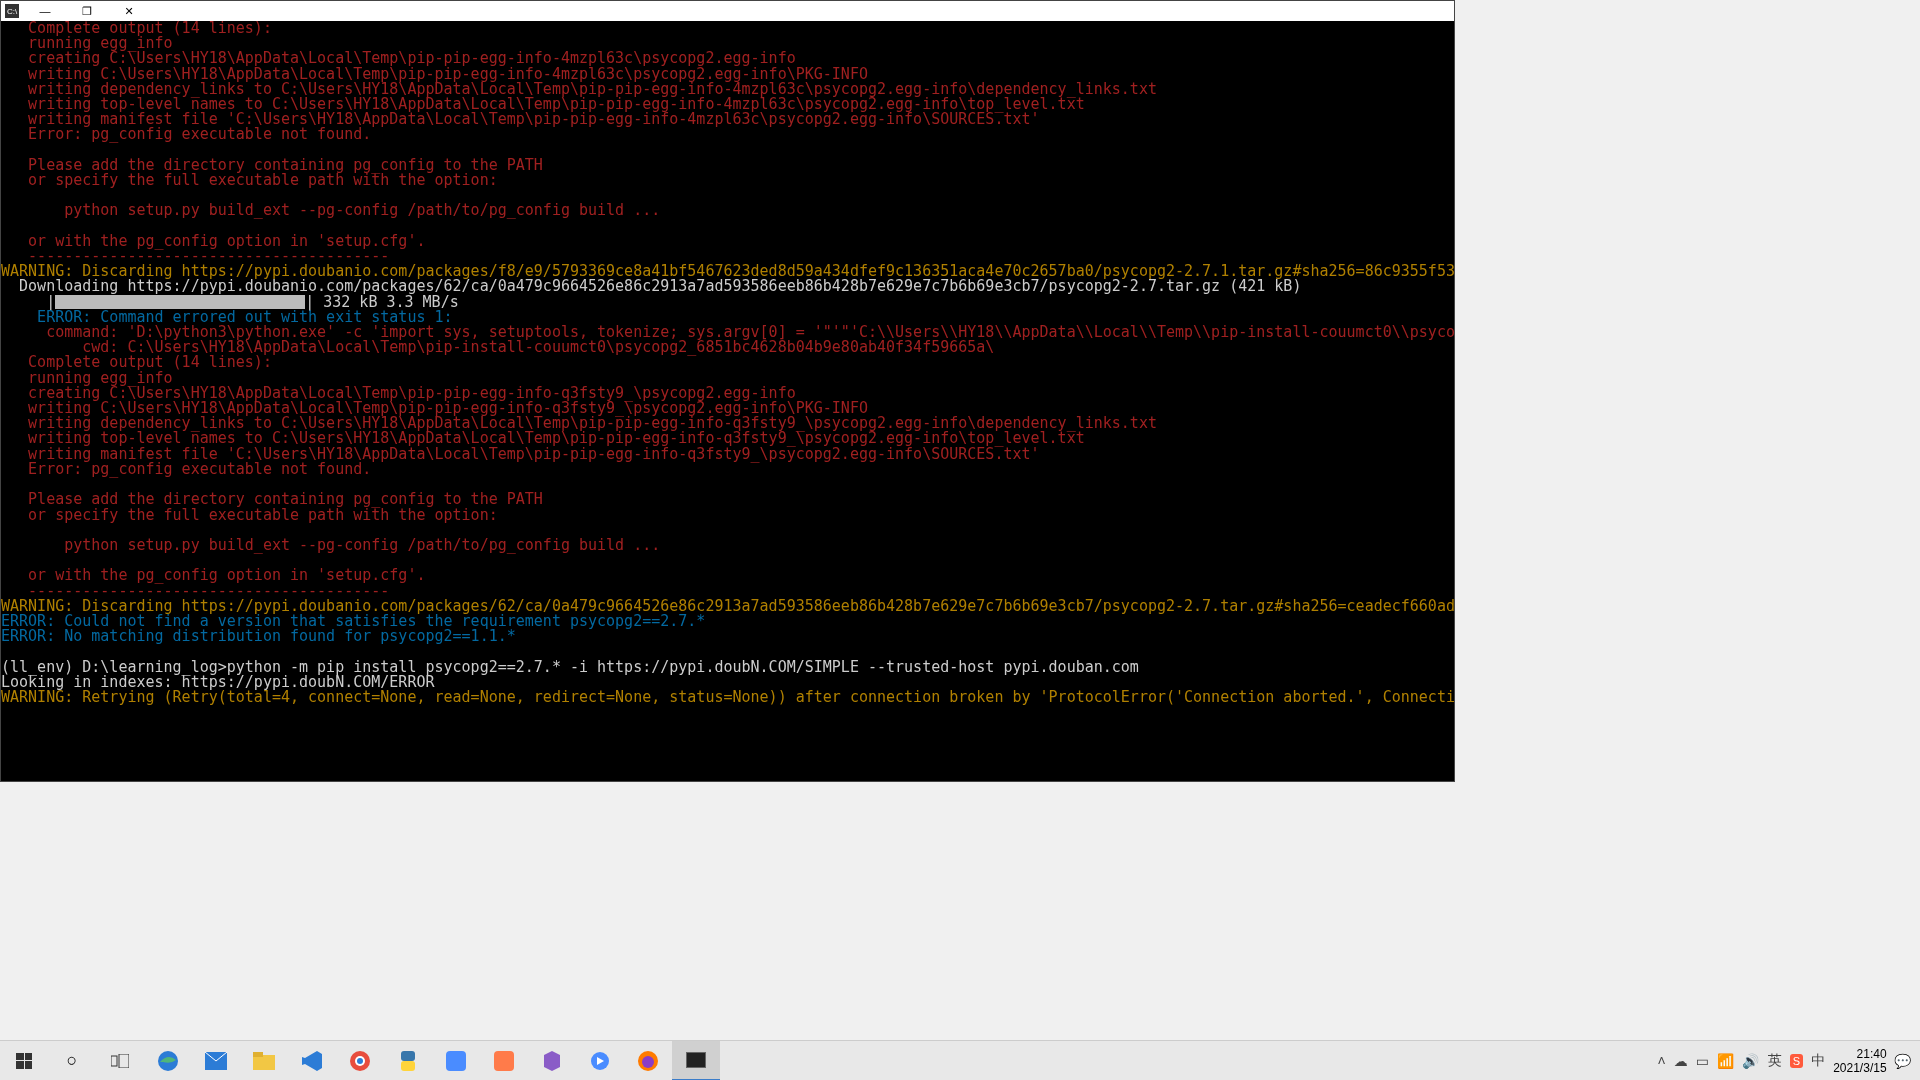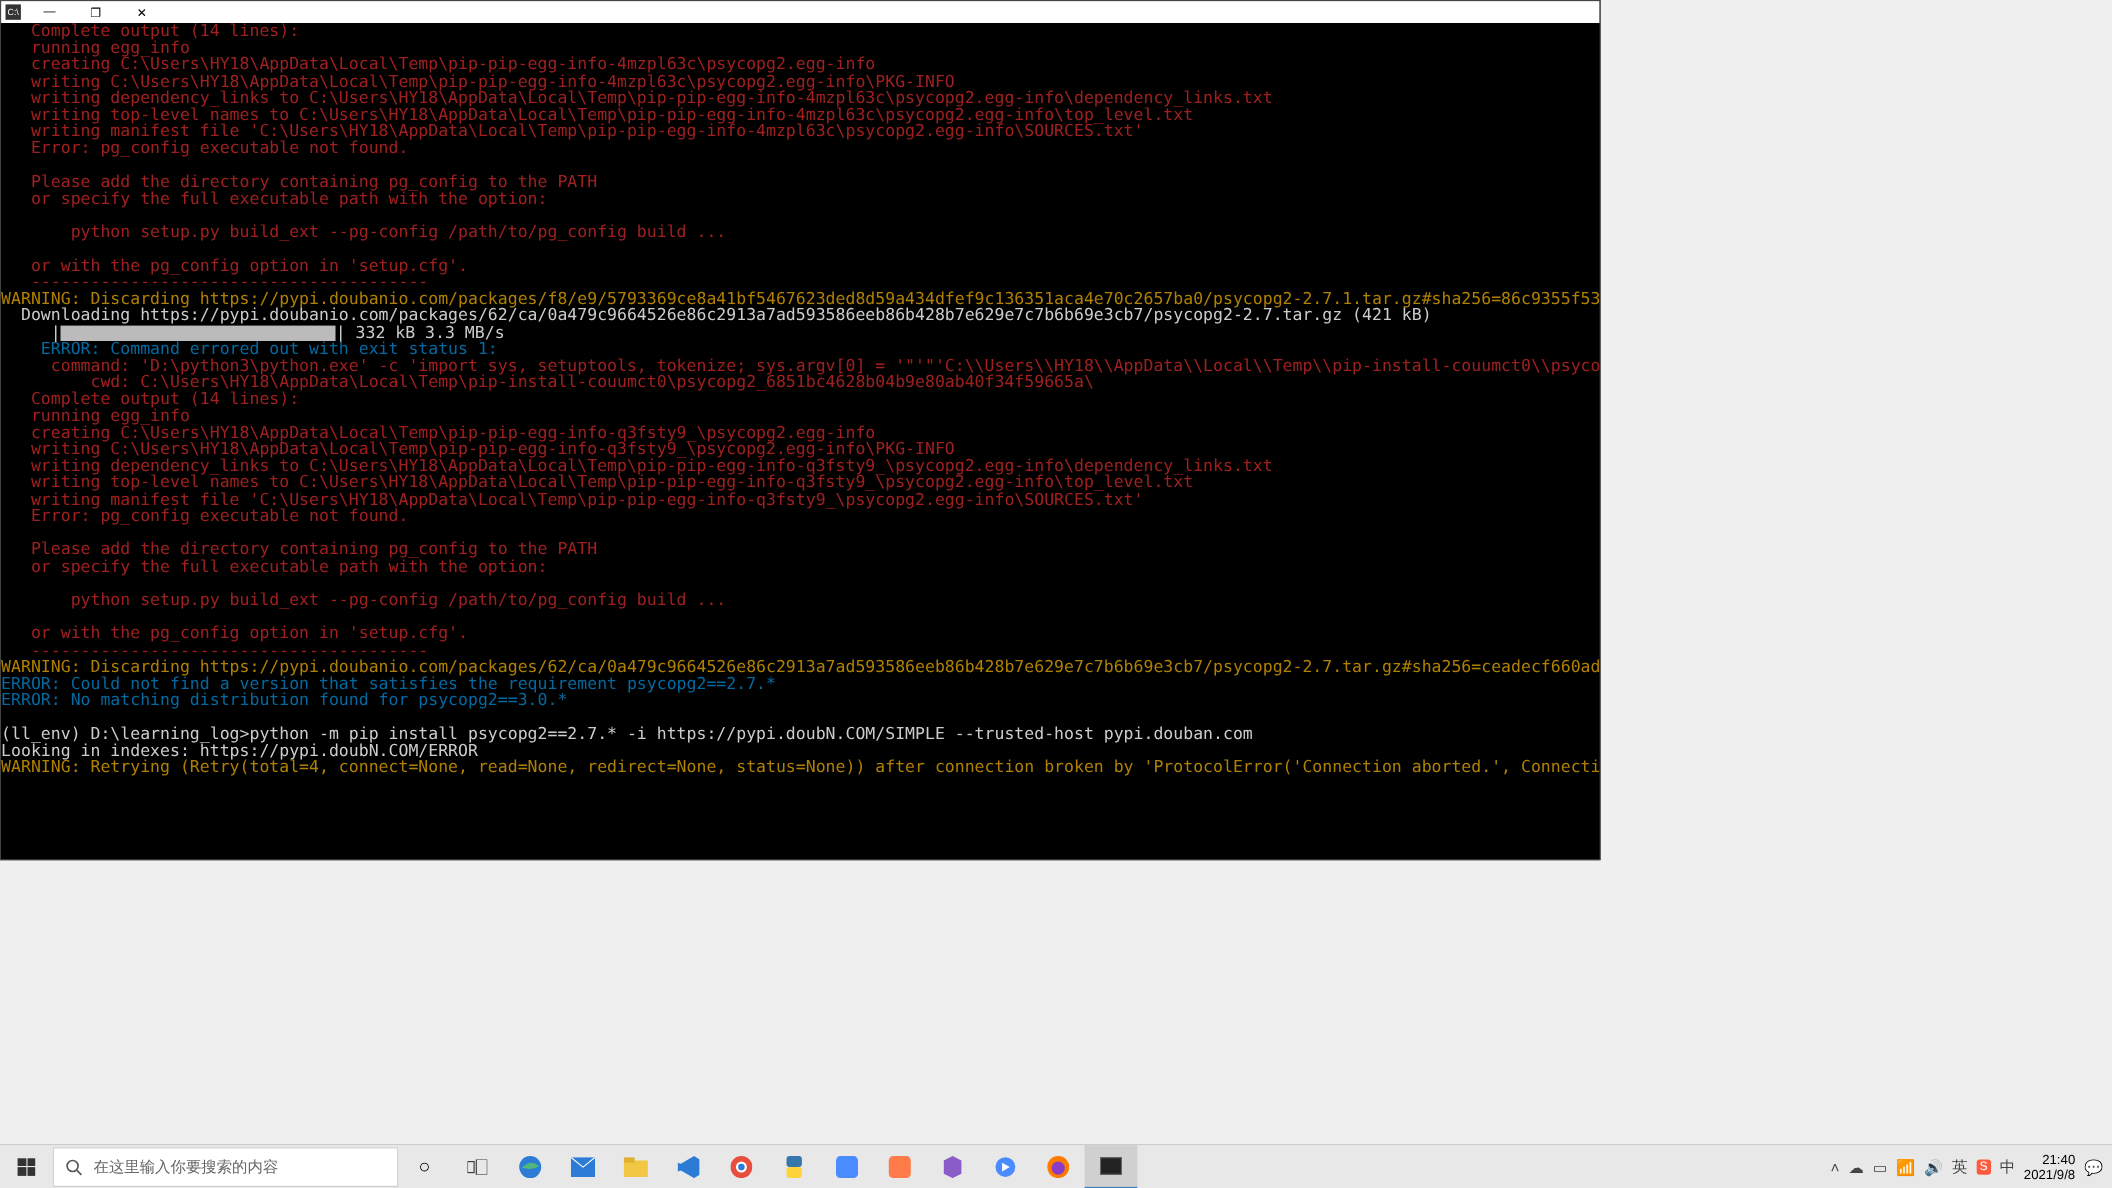--- a/index.html
+++ b/index.html
@@ -154,43 +154,36 @@
 <span class="redb"></span>
 <span class="redb">   Please add the directory containing pg_config to the PATH</span>
 <span class="redb">   or specify the full executable path with the option:</span>
 <span class="redb"></span>
 <span class="redb">       python setup.py build_ext --pg-config /path/to/pg_config build ...</span>
 <span class="redb"></span>
 <span class="redb">   or with the pg_config option in 'setup.cfg'.</span>
 <span class="redb">   ----------------------------------------</span>
 <span class="yellow">WARNING: Discarding https://pypi.doubanio.com/packages/62/ca/0a479c9664526e86c2913a7ad593586eeb86b428b7e629e7c7b6b69e3cb7/psycopg2-2.7.tar.gz#sha256=ceadecf660ad4f7a31ea5baef30a7351add8626f9fd3daaafabb9a9e549f3f9a (from https://pypi.doubanio.com/simple/psycopg2/). Command errored out with exit status 1: python setup.py egg_info Check the logs for full command output.</span>
 <span class="red">ERROR: Could not find a version that satisfies the requirement psycopg2==2.7.*</span>
-<span class="red">ERROR: No matching distribution found for psycopg2==3.0.*</span>
+<span class="red">ERROR: No matching distribution found for psycopg2==1.1.*</span>
 <span class="white"></span>
 <span class="white">(ll_env) D:\learning_log&gt;python -m pip install psycopg2==2.7.* -i https://pypi.doubN.COM/SIMPLE --trusted-host pypi.douban.com</span>
 <span class="white">Looking in indexes: https://pypi.doubN.COM/ERROR</span>
 <span class="yellow">WARNING: Retrying (Retry(total=4, connect=None, read=None, redirect=None, status=None)) after connection broken by 'ProtocolError('Connection aborted.', ConnectionResetError(10054, '远程主</span>
 </div>
 </div>
 
 <div class="taskbar">
   <div class="start tbtn">
     <div class="winlogo">
         <div></div>
         <div></div>
         <div></div>
         <div></div>
       </div>
-  </div>
-  <div class="search">
-    <svg width="16" height="16" viewBox="0 0 16 16">
-        <circle cx="7" cy="7" r="5" stroke="#555" stroke-width="1.5" fill="none"></circle>
-        <line x1="11" y1="11" x2="15" y2="15" stroke="#555" stroke-width="1.5"></line>
-      </svg>
-    <span>在这里输入你要搜索的内容</span>
   </div>
   <div class="tbtn">○</div>
   <div class="tbtn">
       <svg width="18" height="14">
         <rect x="0" y="2" width="6" height="10" stroke="#333" fill="none"></rect>
         <rect x="8" y="0" width="10" height="14" stroke="#333" fill="none"></rect>
       </svg>
     </div>
   <div class="tbtn">
       <svg width="22" height="22">
@@ -259,17 +252,17 @@
     <span class="tray-icon">˄</span>
     <span class="tray-icon">☁</span>
     <span class="tray-icon">▭</span>
     <span class="tray-icon">📶</span>
     <span class="tray-icon">🔊</span>
     <span class="tray-icon">英</span>
     <span class="tray-icon" style="background:#ff5a3c;color:#fff;padding:1px 3px;border-radius:3px;font-size:11px">S</span>
     <span class="tray-icon">中</span>
     <div class="clock">
       <div>21:40</div>
-      <div>2021/9/8</div>
+      <div>2021/3/15</div>
     </div>
     <span class="tray-icon">💬</span>
   </div>
 </div>
 
 </body></html>

